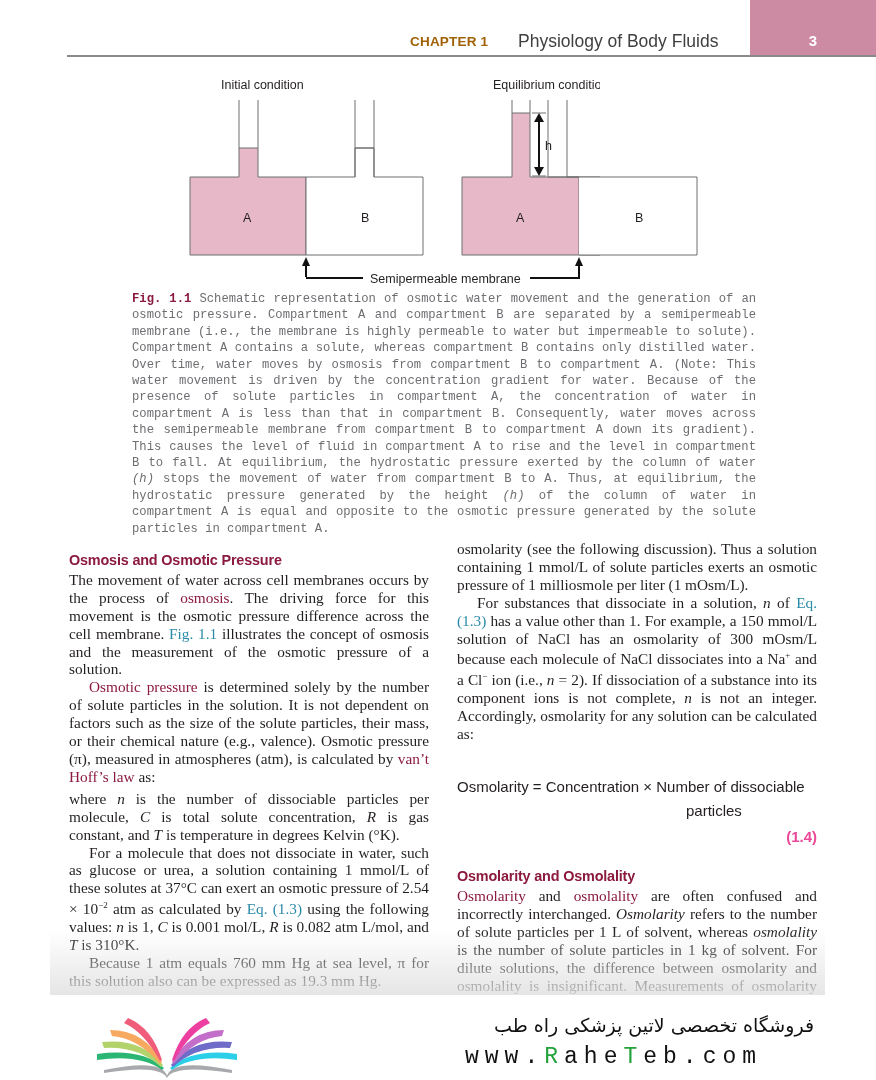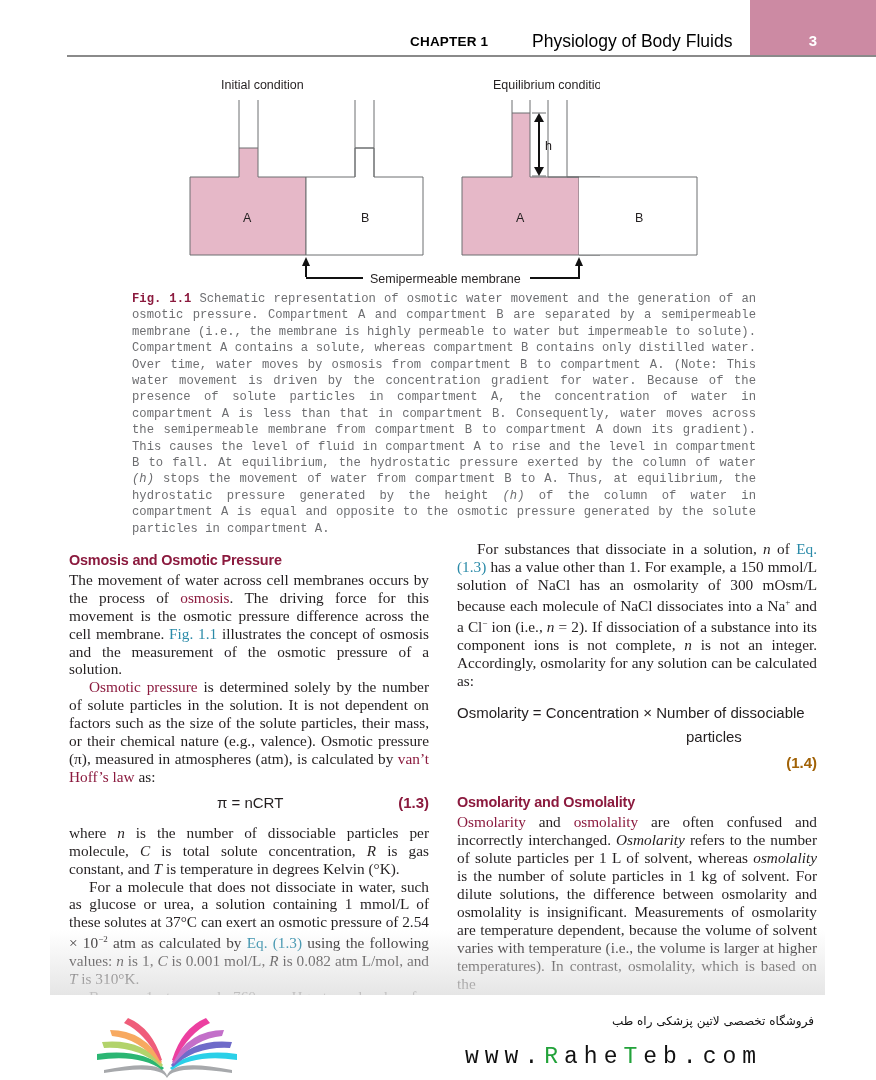--- a/index.html
+++ b/index.html
@@ -4,23 +4,23 @@
 <style>
   html, body { margin:0; padding:0; }
   body { width:876px; height:1080px; position:relative; background:#ffffff; overflow:hidden;
          font-family:"Liberation Serif", "DejaVu Serif", serif; color:#231f20; }
 
   
   .hdr-rule { position:absolute; left:67px; top:55px; width:809px; height:2px; background:#8a8a8a; }
   .hdr-tab { position:absolute; left:750px; top:0; width:126px; height:55px; background:#cc8aa3; }
   .hdr-page { position:absolute; left:750px; top:32px; width:126px; text-align:center; color:#fff;
               font-family:"Liberation Sans", sans-serif; font-weight:bold; font-size:15px; }
-  .hdr-chapter { position:absolute; left:410px; top:34px; color:#000000;
+  .hdr-chapter { position:absolute; left:410px; top:34px; color:#a16207;
                  font-family:"Liberation Sans", sans-serif; font-weight:bold; font-size:13.5px; letter-spacing:0.2px; }
-  .hdr-title { position:absolute; left:532px; top:31px; color:#000000;
+  .hdr-title { position:absolute; left:518px; top:31px; color:#404040;
                font-family:"Liberation Sans", sans-serif; font-size:17.5px; }
 
   
   .fig-svg { position:absolute; left:180px; top:70px; }
   .fig-lbl { font-family:"Liberation Sans", sans-serif; font-size:12.5px; fill:#231f20; }
   .caption { position:absolute; left:132px; top:291px; width:624px; font-family:Liberation Mono, monospace;
              font-size:12.2px; line-height:16.4px; color:#6d6e71; text-align:justify; }
   .caption .figno { color:#8b1a3e; font-weight:bold; }
   .caption .ital { font-style:italic; }
 
@@ -31,36 +31,36 @@
   .col p { margin:0; }
   .col .ind { text-indent:20px; }
   .sec-head { font-family:"Liberation Sans", sans-serif; font-weight:bold; font-size:15.5px; color:#8b1a3e;
               margin:0 0 2px 0; letter-spacing:-0.2px; transform:scaleX(0.93); transform-origin:left; white-space:nowrap; }
   .term { color:#8b1a3e; font-weight:normal; }
   .link { color:#2a8aa8; }
   .it { font-style:italic; }
   .eq { position:relative; height:34px; font-family:"Liberation Sans", sans-serif; font-size:15px; }
   .eq .expr { position:absolute; left:148px; top:8px; }
   .eq .num { position:absolute; right:0; top:8px; font-weight:bold; color:#8b1a3e; }
-  .eq2 { font-family:"Liberation Sans", sans-serif; font-size:15px; line-height:16px; margin-top:16px; position:relative; height:62px;text-decoration:underline; }
+  .eq2 { font-family:"Liberation Sans", sans-serif; font-size:15px; line-height:16px; margin-top:36px; position:relative; height:62px;text-decoration:underline; }
   .eq2 .l1 { position:absolute; left:0; top:0; white-space:nowrap; }
   .eq2 .l2 { position:absolute; left:229px; top:24px; white-space:nowrap; }
   .eq2 .l3 { position:absolute; left:14px; top:32px; white-space:nowrap; }
-  .eq2 .num { position:absolute; right:0; top:50px; font-weight:bold; color:#a16207; }
+  .eq2 .num { position:absolute; right:0; top:50px; font-weight:bold; color:#ec4899; }
   .sec2 { margin-top:26px; }
 
   
   .fade { position:absolute; left:50px; top:930px; width:775px; height:65px;
           background:linear-gradient(to bottom, rgba(235,235,235,0) 0%, rgba(225,225,225,0.85) 100%); pointer-events:none; }
   .cutoff { position:absolute; left:0; top:995px; width:876px; height:85px; background:#fff; }
 
   
   .logo { position:absolute; left:92px; top:1010px; }
   .brand-fa { position:absolute; left:462px; top:1014px; width:352px; text-align:right; direction:rtl;
-              font-family:"DejaVu Sans", sans-serif; font-size:12px; color:#111; }
+              font-family:"DejaVu Sans", sans-serif; font-size:19px; color:#111; }
   .brand-url { position:absolute; left:465px; top:1044px; font-family:Liberation Mono, monospace; font-size:23px;
                letter-spacing:6px; color:#111; }
   .brand-url .g { color:#22a23a; }
 </style>
 </head>
 <body>
 
 <div class="hdr-rule"></div>
 <div class="hdr-tab"></div>
 <div class="hdr-page">3</div>
@@ -117,30 +117,27 @@
 </svg>
 
 <div class="caption">
   <span class="figno">Fig. 1.1</span><span> Schematic representation of osmotic water movement and the generation of an osmotic pressure. Compartment A and compartment B are separated by a semipermeable membrane (i.e., the membrane is highly permeable to water but impermeable to solute). Compartment A contains a solute, whereas compartment B contains only distilled water. Over time, water moves by osmosis from compartment B to compartment A. (Note: This water movement is driven by the concentration gradient for water. Because of the presence of solute particles in compartment A, the concentration of water in compartment A is less than that in compartment B. Consequently, water moves across the semipermeable membrane from compartment B to compartment A down its gradient). This causes the level of fluid in compartment A to rise and the level in compartment B to fall. At equilibrium, the hydrostatic pressure exerted by the column of water </span><span class="ital">(h)</span><span> stops the movement of water from compartment B to A. Thus, at equilibrium, the hydrostatic pressure generated by the height </span><span class="ital">(h)</span><span> of the column of water in compartment A is equal and opposite to the osmotic pressure generated by the solute particles in compartment A.</span>
 </div>
 
 <div class="col col-left">
   <div class="sec-head">Osmosis and Osmotic Pressure</div>
   <p><span>The movement of water across cell membranes occurs by the process of </span><span class="term">osmosis</span><span>. The driving force for this movement is the osmotic pressure difference across the cell membrane. </span><span class="link">Fig. 1.1</span><span> illustrates the concept of osmosis and the measurement of the osmotic pressure of a solution.</span></p>
   <p class="ind"><span class="term">Osmotic pressure</span><span> is determined solely by the number of solute particles in the solution. It is not dependent on factors such as the size of the solute particles, their mass, or their chemical nature (e.g., valence). Osmotic pressure (π), measured in atmospheres (atm), is calculated by </span><span class="term">van’t Hoff’s law</span><span> as:</span></p>
-  <div class="eq">
-    <span class="expr">π = nCRT</span>
-    <span class="num">(1.3)</span>
-  </div>
   <p style="margin-top:4px"><span>where </span><span class="it">n</span><span> is the number of dissociable particles per molecule, </span><span class="it">C</span><span> is total solute concentration, </span><span class="it">R</span><span> is gas constant, and </span><span class="it">T</span><span> is temperature in degrees Kelvin (°K).</span></p>
   <p class="ind"><span>For a molecule that does not dissociate in water, such as glucose or urea, a solution containing 1 mmol/L of these solutes at 37°C can exert an osmotic pressure of 2.54 × 10</span><sup style="font-size:9px">−2</sup><span> atm as calculated by </span><span class="link">Eq. (1.3)</span><span> using the following values: </span><span class="it">n</span><span> is 1, </span><span class="it">C</span><span> is 0.001 mol/L, </span><span class="it">R</span><span> is 0.082 atm L/mol, and </span><span class="it">T</span><span> is 310°K.</span></p>
   <p class="ind">Because 1 atm equals 760 mm Hg at sea level, π for this solution also can be expressed as 19.3 mm Hg.</p>
 </div>
 
 <div class="col col-right">
+  <p>osmolarity (see the following discussion). Thus a solution containing 1 mmol/L of solute particles exerts an osmotic pressure of 1 milliosmole per liter (1 mOsm/L).</p>
   <p class="ind"><span>For substances that dissociate in a solution, </span><span class="it">n</span><span> of </span><span class="link">Eq. (1.3)</span><span> has a value other than 1. For example, a 150 mmol/L solution of NaCl has an osmolarity of 300 mOsm/L because each molecule of NaCl dissociates into a Na</span><sup style="font-size:9px">+</sup><span> and a Cl</span><sup style="font-size:9px">−</sup><span> ion (i.e., </span><span class="it">n</span><span> = 2). If dissociation of a substance into its component ions is not complete, </span><span class="it">n</span><span> is not an integer. Accordingly, osmolarity for any solution can be calculated as:</span></p>
   <div class="eq2">
     <span class="l1">Osmolarity = Concentration × Number of dissociable</span>
     <span class="l2">particles</span>
     <span class="num">(1.4)</span>
   </div>
   <div class="sec-head sec2">Osmolarity and Osmolality</div>
   <p><span class="term">Osmolarity</span><span> and </span><span class="term">osmolality</span><span> are often confused and incorrectly interchanged. </span><span class="it">Osmolarity</span><span> refers to the number of solute particles per 1 L of solvent, whereas </span><span class="it">osmolality</span><span> is the number of solute particles in 1 kg of solvent. For dilute solutions, the difference between osmolarity and osmolality is insignificant. Measurements of osmolarity are temperature dependent, because the volume of solvent varies with temperature (i.e., the volume is larger at higher temperatures). In contrast, osmolality, which is based on the</span></p>
 </div>
 

